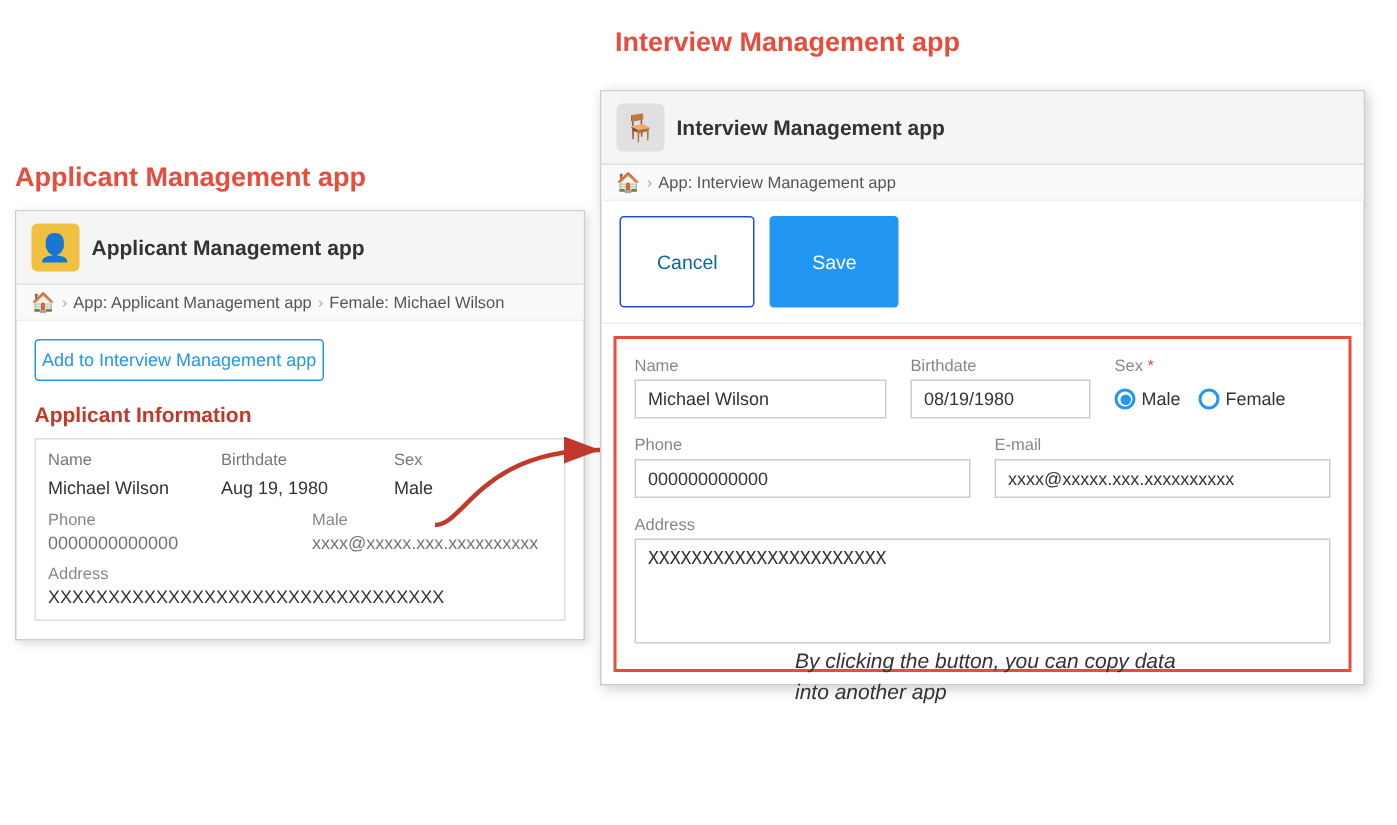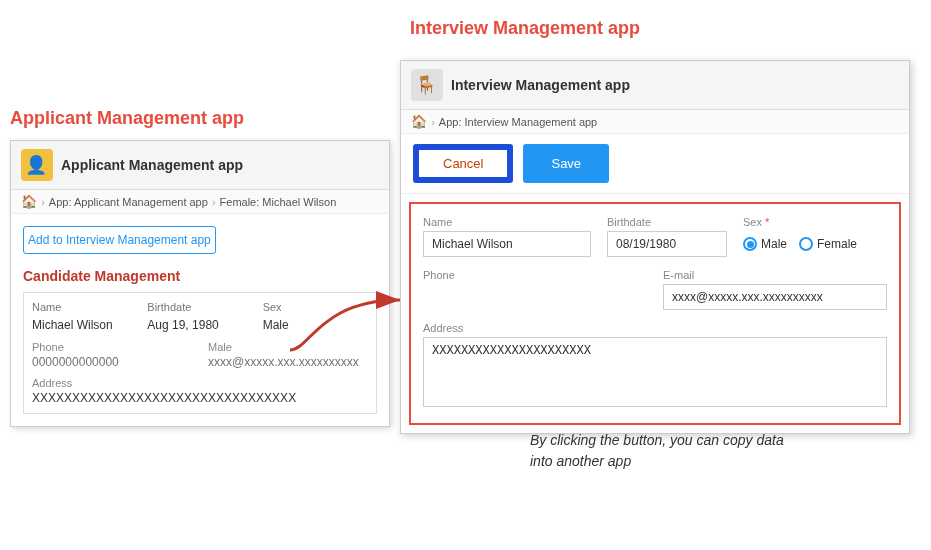--- a/index.html
+++ b/index.html
@@ -191,24 +191,24 @@
     }
 
     .action-bar {
       display: flex;
       gap: 10px;
       padding: 10px 12px;
       border-bottom: 1px solid #eee;
     }
 
     .btn-cancel {
-      padding: 6px 24px;
-      border: 6px solid #1d4ed8;
-      background: #fff;
-      color: #c2410c;
+      padding: 22px 24px;
+      border: 1px solid #1d4ed8;
+      background: #fff;
+      color: #0369a1;
       font-size: 13px;
       cursor: pointer;
       border-radius: 3px;
     }
 
     .btn-save {
       padding: 6px 28px;
       border: none;
       background: #2196F3;
       color: #fff;
@@ -354,21 +354,21 @@
     <span class="breadcrumb-home">🏠</span>
     <span class="breadcrumb-sep">›</span>
     <span class="breadcrumb-link">App: Applicant Management app</span>
     <span class="breadcrumb-sep">›</span>
     <span class="breadcrumb-link">Female: Michael Wilson</span>
   </div>
 
   <div class="app-body">
     <button class="add-button">Add to Interview Management app</button>
 
-    <div class="section-title">Candidate Management</div>
+    <div class="section-title">Applicant Information</div>
 
     <div class="candidate-table">
 
       <div class="candidate-row">
         <div class="candidate-col">
           <div class="candidate-col-header">Name</div>
           <div class="candidate-value">Michael Wilson</div>
         </div>
         <div class="candidate-col">
           <div class="candidate-col-header">Birthdate</div>
@@ -453,20 +453,21 @@
             <div class="radio-dot"></div>
             <span>Female</span>
           </div>
         </div>
       </div>
     </div>
 
     <div class="form-row">
       <div class="form-field">
         <div class="form-label">Phone</div>
+        <input class="form-input" value="000000000000" style="">
       </div>
       <div class="form-field">
         <div class="form-label">E-mail</div>
         <input class="form-input" value="xxxx@xxxxx.xxx.xxxxxxxxxx" style="">
       </div>
     </div>
 
     <div>
       <div class="form-label">Address</div>
       <textarea class="address-textarea" style="">XXXXXXXXXXXXXXXXXXXXXX</textarea>

